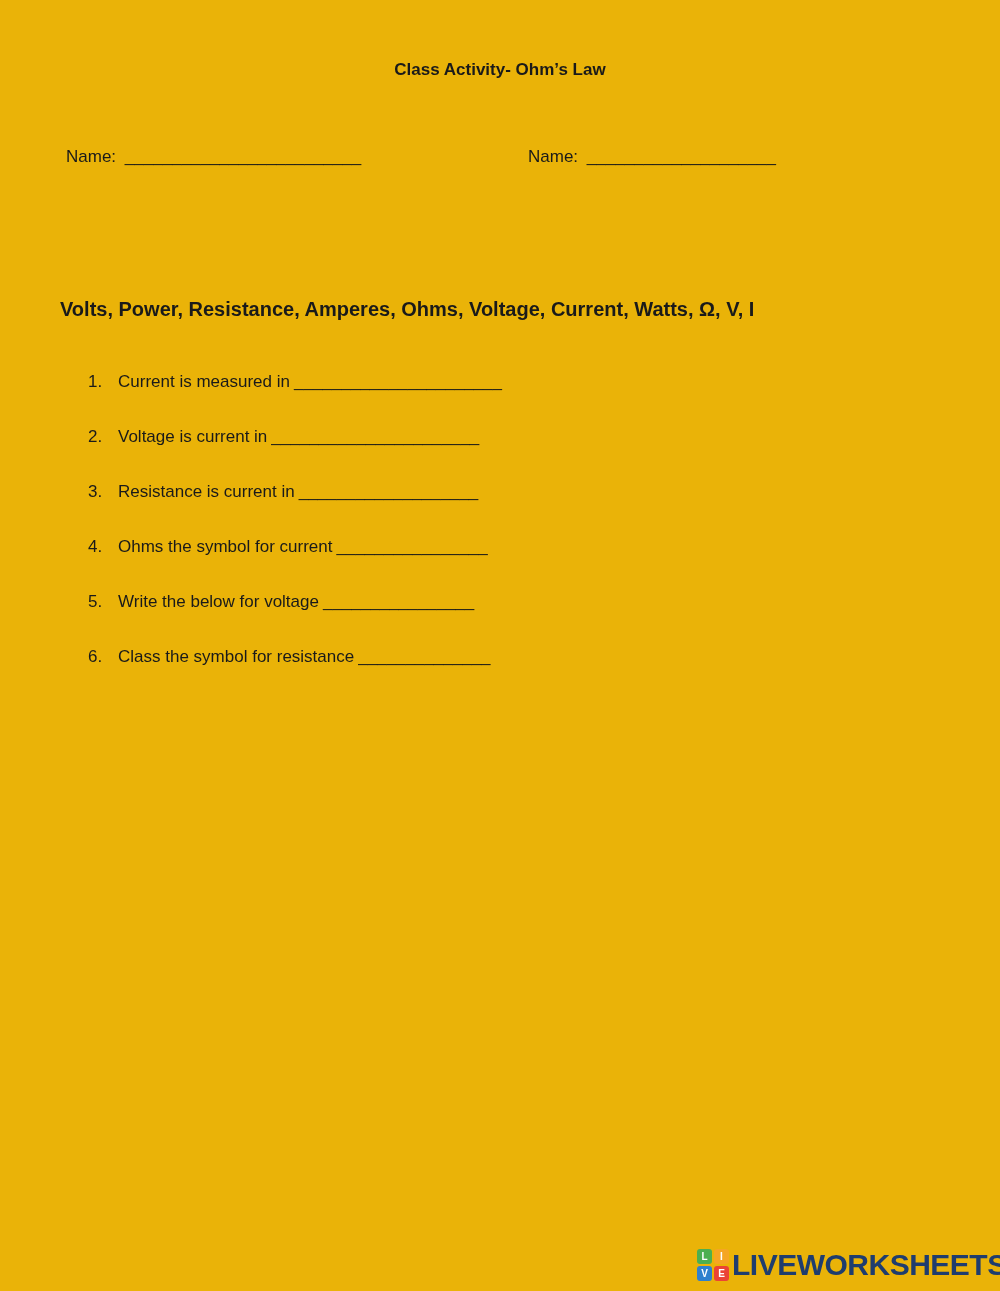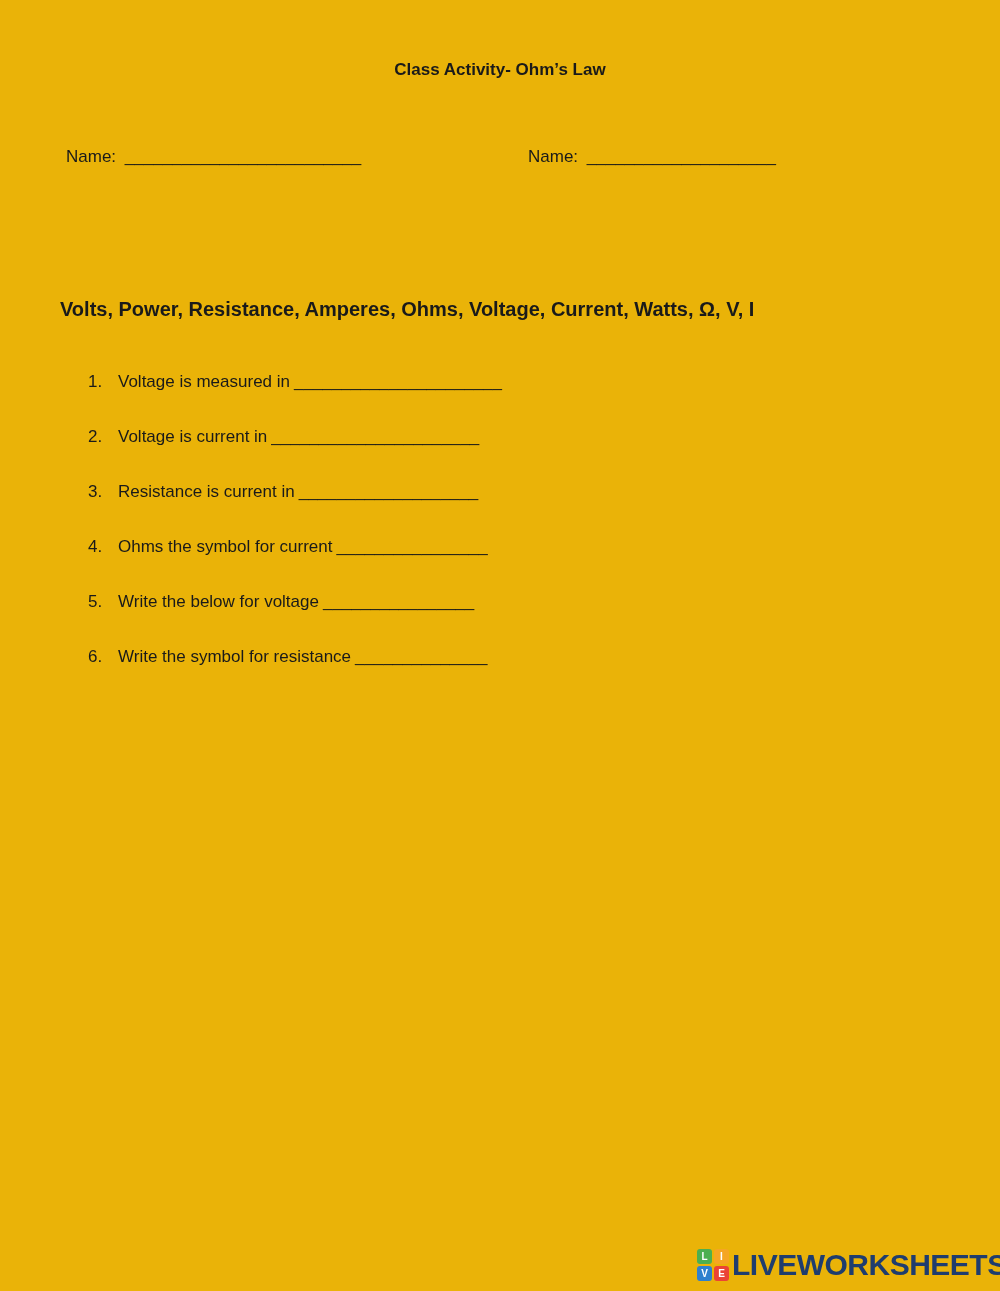--- a/index.html
+++ b/index.html
@@ -116,21 +116,21 @@
     </div>
   </div>
 
 
   <p class="word-bank">Volts, Power, Resistance, Amperes, Ohms, Voltage, Current, Watts, Ω, V, I</p>
 
   <div class="questions">
 
     <div class="question">
       <span class="q-num">1.</span>
-      <span class="q-text">Voltage is measured in</span>
+      <span class="q-text">Current is measured in</span>
       <span class="blank">______________________</span>
     </div>
 
     <div class="question">
       <span class="q-num">2.</span>
       <span class="q-text">Voltage is current in</span>
       <span class="blank">______________________</span>
     </div>
 
     <div class="question">
@@ -146,21 +146,21 @@
     </div>
 
     <div class="question">
       <span class="q-num">5.</span>
       <span class="q-text">Write the below for voltage</span>
       <span class="blank">________________</span>
     </div>
 
     <div class="question">
       <span class="q-num">6.</span>
-      <span class="q-text">Write the symbol for resistance</span>
+      <span class="q-text">Class the symbol for resistance</span>
       <span class="blank">______________</span>
     </div>
 
   </div>
 
   <div class="footer-logo">
     <div class="logo-grid">
       <span class="logo-tile" style="background-color: rgb(76, 175, 80);">L</span>
       <span class="logo-tile" style="background-color: rgb(245, 166, 35);">I</span>
       <span class="logo-tile" style="background-color: rgb(47, 128, 206);">V</span>

